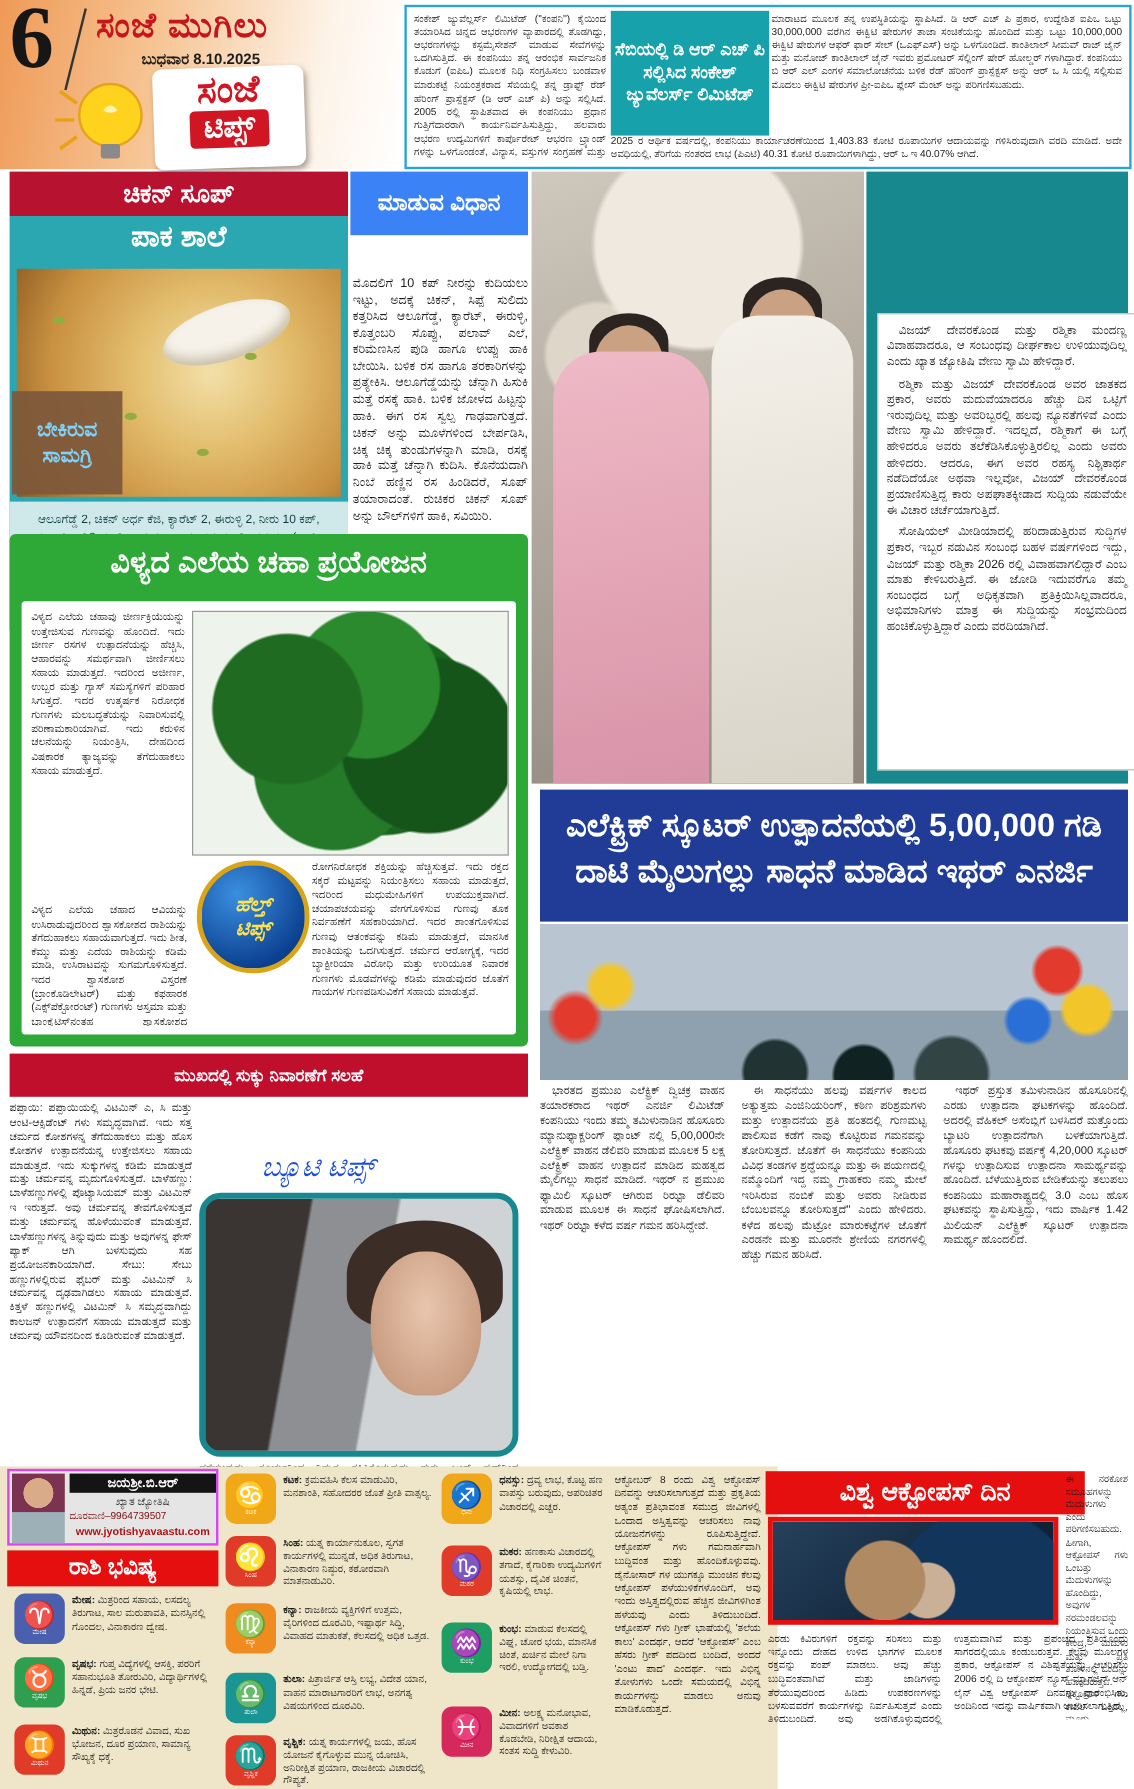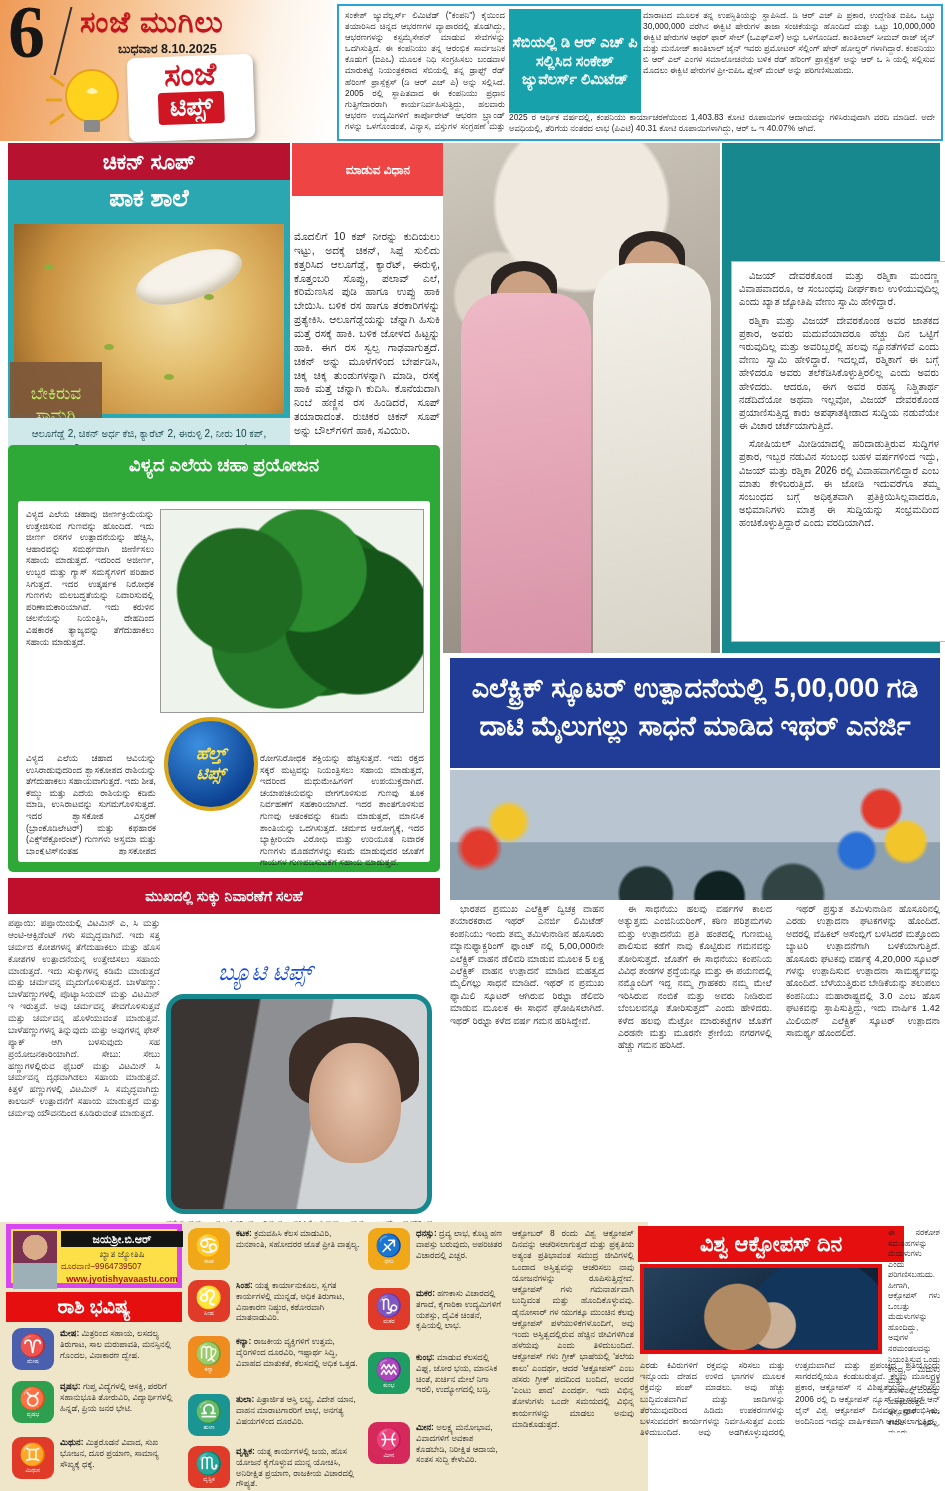--- a/index.html
+++ b/index.html
@@ -23,51 +23,51 @@
   .jewel-box{left:337px;top:4px;width:602px;height:133px;border:2px solid #2aa4d4;background:#fff;}
   .jewel-col1{left:6px;top:4px;width:160px;height:124px;font-size:8.4px;}
   .jewel-head{left:170px;top:3px;width:128px;height:100px;background:#17a2ab;color:#fff;font-weight:bold;
               font-size:14.5px;text-align:center;display:flex;align-items:center;justify-content:center;padding:2px;line-height:1.3;}
   .jewel-col2{left:304px;top:4px;width:292px;height:98px;font-size:8.4px;}
   .jewel-bottom{left:170px;top:106px;width:426px;height:24px;font-size:8.4px;}
 
   
   .chicken-banner{left:8px;top:143px;width:282px;height:37px;background:#b81231;color:#fff;font-size:21px;
                   font-weight:bold;text-align:center;line-height:37px;}
-  .method-banner{left:292px;top:143px;width:148px;height:53px;background:#ef4444;color:#fff;font-size:12px;
-                 font-weight:bold;text-align:center;display:flex;align-items:center;justify-content:center;padding-left:12px;}
+  .method-banner{left:292px;top:143px;width:148px;height:53px;background:#3b82f6;color:#fff;font-size:19px;
+                 font-weight:bold;text-align:center;display:flex;align-items:center;justify-content:center;}
   .soup-box{left:8px;top:180px;width:282px;height:345px;background:#2aa7b0;}
   .soup-title{left:0;top:4px;width:282px;text-align:center;color:#fff;font-size:24px;font-weight:bold;}
   .soup-photo{left:6px;top:44px;width:270px;height:190px;
       background:radial-gradient(circle at 60% 45%,#f3e0a8 0%,#e2bc6c 35%,#c89040 70%,#8a5a20 100%);}
   .soup-spoon{left:120px;top:30px;width:110px;height:46px;background:#f6f2ea;border-radius:50%;transform:rotate(-18deg);box-shadow:inset 0 -6px 10px #c9bfa8;}
   .soup-fleck{position:absolute;width:10px;height:6px;background:#8fae3f;border-radius:50%;}
-  .ing-label{left:2px;top:146px;width:92px;height:86px;background:rgba(125,88,58,.93);color:#bef264;font-size:17px;
-             font-weight:normal;display:flex;align-items:center;justify-content:center;text-align:center;line-height:1.3;margin-top:36px;}
+  .ing-label{left:2px;top:146px;width:92px;height:86px;background:rgba(125,88,58,.93);color:#7dd3fc;font-size:17px;
+             font-weight:bold;display:flex;align-items:center;justify-content:center;text-align:center;line-height:1.3;}
   .ing-text{left:0;top:238px;width:282px;height:107px;background:#cfe9ea;color:#0c3a40;font-size:10px;
             padding:8px 10px;box-sizing:border-box;text-align:center;line-height:1.5;}
   .method-text{left:294px;top:201px;width:146px;height:322px;font-size:10.5px;margin-top:29px;}
 
   
   .betel-box{left:8px;top:445px;width:432px;height:427px;background:#2ea836;border-radius:5px;}
-  .betel-title{left:0;top:10px;width:432px;text-align:center;color:#fff;font-size:18px;font-weight:bold;}
+  .betel-title{left:0;top:10px;width:432px;text-align:center;color:#fff;font-size:25px;font-weight:bold;}
   .betel-inner{left:10px;top:56px;width:412px;height:361px;background:#fff;border-radius:3px;}
   .betel-t1{left:8px;top:8px;width:128px;height:238px;font-size:8.8px;}
   .betel-photo{left:142px;top:8px;width:262px;height:202px;border:1px solid #999;background:
       radial-gradient(circle at 30% 40%,#1f6b22 0 28%,transparent 29%),
       radial-gradient(circle at 55% 30%,#2b8a2e 0 30%,transparent 31%),
       radial-gradient(circle at 75% 55%,#15551a 0 32%,transparent 33%),
       radial-gradient(circle at 45% 65%,#247a28 0 34%,transparent 35%),
       radial-gradient(circle at 60% 50%,#1a661f 0 45%,transparent 46%),#eef3ec;}
   .health-badge{left:146px;top:216px;width:86px;height:86px;border-radius:50%;
       background:radial-gradient(circle at 35% 28%,#3b8fe0,#0b3f8f 75%);border:4px solid #d9a516;
       color:#ffe34d;display:flex;flex-direction:column;align-items:center;justify-content:center;
       font-weight:bold;font-size:17px;font-style:italic;line-height:1.15;}
   .betel-t2{left:8px;top:252px;width:130px;height:102px;font-size:8.8px;}
-  .betel-t3{left:242px;top:216px;width:164px;height:138px;font-size:8.8px;margin-top:36px;}
+  .betel-t3{left:242px;top:216px;width:164px;height:138px;font-size:8.8px;}
 
   
   .wrinkle-banner{left:8px;top:878px;width:432px;height:36px;background:#c00f2d;color:#fff;font-size:14px;
                   font-weight:bold;text-align:center;line-height:36px;}
   .beauty-text{left:8px;top:918px;width:152px;height:334px;font-size:9px;}
   .beauty-label{left:218px;top:959px;font-size:23px;font-weight:normal;font-style:italic;color:#1d4ed8;}
   .beauty-photo{left:166px;top:994px;width:266px;height:220px;border:5px solid #17888e;border-radius:18px;
       box-sizing:border-box;background:
       linear-gradient(100deg,#3a3432 0 30%,#8d8f93 31% 55%,#cfd3d6 56% 100%);overflow:hidden;}
   .mirror-face{position:absolute;right:26px;top:44px;width:92px;height:120px;background:radial-gradient(ellipse at 50% 40%,#e8c6ae,#c79a7e 80%);border-radius:48% 48% 45% 45%;}
@@ -103,21 +103,21 @@
       radial-gradient(circle at 6% 60%,#e23b2e 0 3.5%,transparent 5%),
       radial-gradient(circle at 40% 95%,#233 0 8%,transparent 9%),
       radial-gradient(circle at 55% 97%,#122 0 8%,transparent 9%),
       radial-gradient(circle at 70% 96%,#344 0 8%,transparent 9%),
       linear-gradient(180deg,#b9c6d2 0 55%,#8fa0ae 56% 100%);}
   .ather-text{left:450px;top:903px;width:490px;height:352px;column-count:3;column-gap:14px;font-size:9.4px;}
   .ather-text p{margin:0 0 6px;text-indent:10px;}
 
   
   .bottom-bg{left:0;top:1222px;width:648px;height:269px;background:#efe5c8;}
-  .astro-card{left:6px;top:1224px;width:176px;height:64px;background:#fde047;border:5px solid #d946ef;box-sizing:border-box;}
+  .astro-card{left:6px;top:1224px;width:176px;height:64px;background:#e5e5e5;border:2px solid #d946ef;box-sizing:border-box;}
   .astro-photo{left:2px;top:2px;width:44px;height:58px;background:
       radial-gradient(circle at 50% 28%,#d9ab88 0 26%,transparent 27%),
       linear-gradient(180deg,#7c3352 55%,#9db0b8 56%);}
   .astro-name{left:50px;top:2px;width:122px;height:16px;background:#141414;color:#fff;font-size:11px;font-weight:bold;text-align:center;line-height:16px;}
   .astro-title{left:50px;top:20px;width:122px;font-size:9px;text-align:center;color:#333;}
   .astro-phone{left:50px;top:32px;width:122px;font-size:8.4px;text-align:left;color:#7a1010;}
   .astro-web{left:50px;top:45px;width:122px;font-size:9px;font-weight:bold;text-align:center;color:#b01212;}
   .astro-banner{left:6px;top:1292px;width:176px;height:30px;background:#e60f0f;color:#fff;font-size:19px;
                 font-weight:bold;text-align:center;line-height:30px;}
   .zrow{position:absolute;display:flex;gap:6px;align-items:flex-start;}

